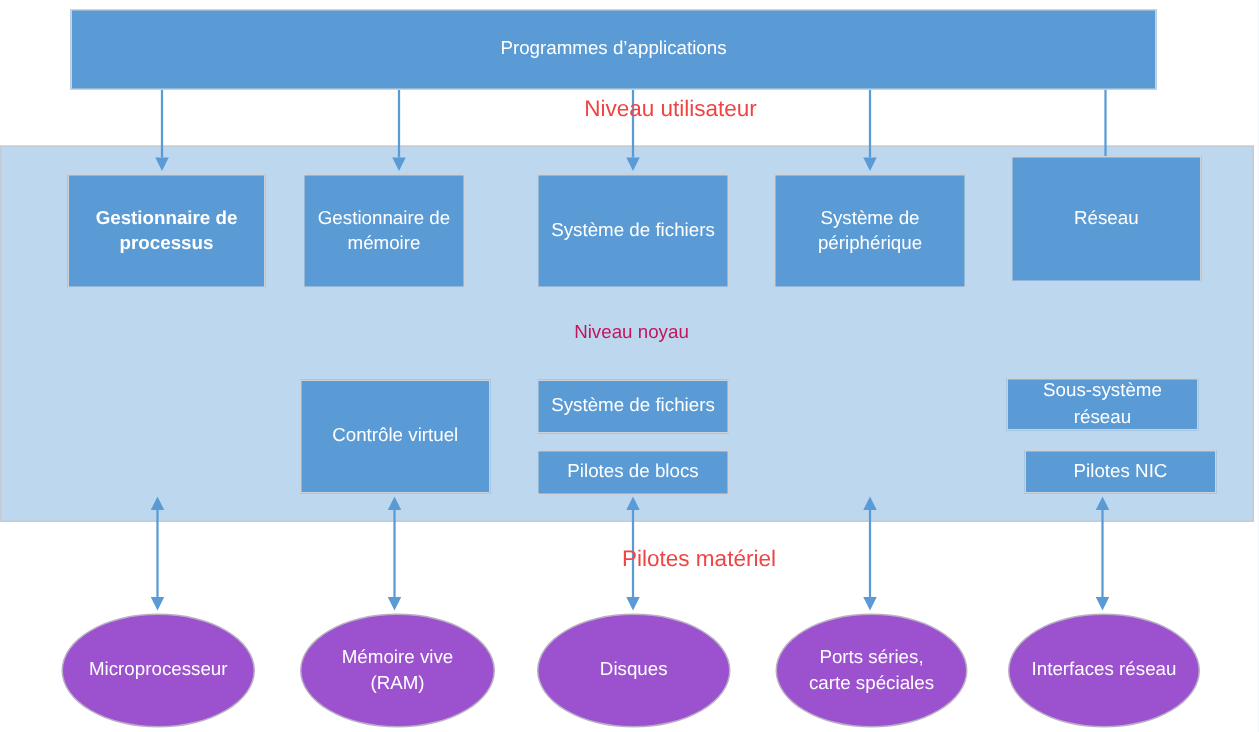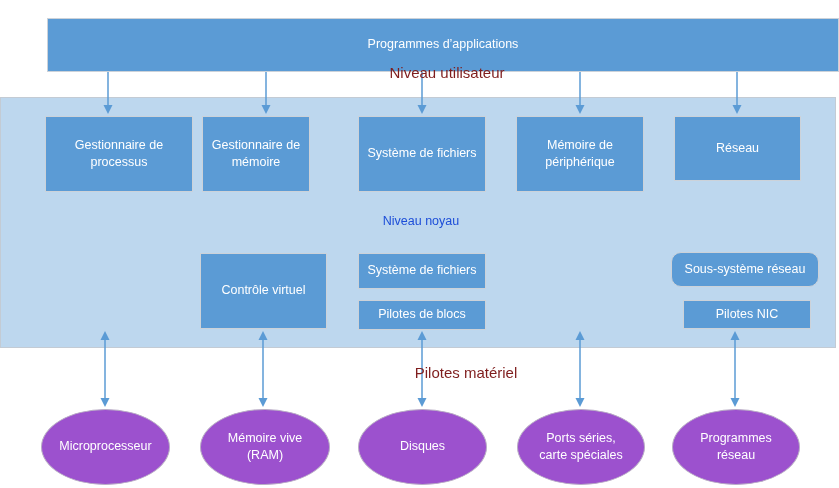--- a/index.html
+++ b/index.html
@@ -22,25 +22,25 @@
     padding:2px 6px;
   }
   .ellipse {
     position:absolute; z-index:3; box-sizing:border-box;
     background:var(--purple,#9C51CE); border:1px solid #b9aec4; border-radius:50%;
     color:#fff; font-size:12.5px; line-height:1.4;
     display:flex; align-items:center; justify-content:center; text-align:center;
     padding:4px 14px;
   }
   .layer-label {
-    position:absolute; z-index:4; color:#7f1d1d; font-size:15px;
+    position:absolute; z-index:4; color:#ef4444; font-size:15px;
     white-space:nowrap; transform:translateX(-50%);
   }
   .kernel-label {
-    position:absolute; z-index:4; color:#1d4ed8; font-size:12.5px;
+    position:absolute; z-index:4; color:#be185d; font-size:12.5px;
     white-space:nowrap; transform:translateX(-50%);
   }
 </style>
 </head>
 <body>
 
 <div class="canvas">
 
   <div class="band"></div>
 
@@ -87,69 +87,69 @@
         <line class="arrow-line" x1="580" y1="340" x2="580" y2="398"></line>
         <polygon class="arrow-head" points="575.5,398 584.5,398 580,407"></polygon>
     </g>
     <g>
       <polygon class="arrow-head" points="730.5,340 739.5,340 735,331"></polygon>
         <line class="arrow-line" x1="735" y1="340" x2="735" y2="398"></line>
         <polygon class="arrow-head" points="730.5,398 739.5,398 735,407"></polygon>
     </g>
   </svg>
 
-  <div class="shape-box" style="left:47px; top:18px; width:792px; height:54px;">
+  <div class="shape-box" style="left:47px; top:6px; width:724px; height:54px;">
     <span>Programmes d’applications</span>
   </div>
 
   <div class="layer-label" style="left:447px; top:64px;">Niveau utilisateur</div>
   <div class="kernel-label" style="left:421px; top:214px;">Niveau noyau</div>
   <div class="layer-label" style="left:466px; top:364px;">Pilotes matériel</div>
 
-  <div class="shape-box" style="left:45px; top:116px; width:148px; height:76px;">
+  <div class="shape-box" style="left:45px; top:116px; width:132px; height:76px;font-weight:bold;">
     <span>Gestionnaire de processus</span>
   </div>
   <div class="shape-box" style="left:202px; top:116px; width:108px; height:76px;">
     <span>Gestionnaire de mémoire</span>
   </div>
   <div class="shape-box" style="left:358px; top:116px; width:128px; height:76px;">
     <span>Système de fichiers</span>
   </div>
   <div class="shape-box" style="left:516px; top:116px; width:128px; height:76px;">
-    <span>Mémoire de périphérique</span>
+    <span>Système de périphérique</span>
   </div>
-  <div class="shape-box" style="left:674px; top:116px; width:127px; height:65px;">
+  <div class="shape-box" style="left:674px; top:104px; width:127px; height:84px;">
     <span>Réseau</span>
   </div>
 
   <div class="shape-box" style="left:200px; top:253px; width:127px; height:76px;">
     <span>Contrôle virtuel</span>
   </div>
   <div class="shape-box" style="left:358px; top:253px; width:128px; height:36px;">
     <span>Système de fichiers</span>
   </div>
   <div class="shape-box" style="left:358px; top:300px; width:128px; height:30px;text-align:center;">
     <span>Pilotes de blocs</span>
   </div>
-  <div class="shape-box" style="left:671px; top:252px; width:148px; height:35px;border-radius:10px;">
+  <div class="shape-box" style="left:671px; top:252px; width:128px; height:35px;">
     <span>Sous-système réseau</span>
   </div>
   <div class="shape-box" style="left:671px; top:300px; width:128px; height:29px;margin-left:12px;">
     <span>Pilotes NIC</span>
   </div>
 
   <div class="ellipse" style="left:200px; top:409px; width:130px; height:76px;">
     <span>Mémoire vive (RAM)</span>
   </div>
   <div class="ellipse" style="left:41px; top:409px; width:129px; height:76px;">
     <span>Microprocesseur</span>
   </div>
   <div class="ellipse" style="left:358px; top:409px; width:129px; height:76px;">
     <span>Disques</span>
   </div>
   <div class="ellipse" style="left:517px; top:409px; width:128px; height:76px;">
     <span>Ports séries, carte spéciales</span>
   </div>
   <div class="ellipse" style="left:672px; top:409px; width:128px; height:76px;">
-    <span>Programmes réseau</span>
+    <span>Interfaces réseau</span>
   </div>
 
 </div>
 
 </body></html>

